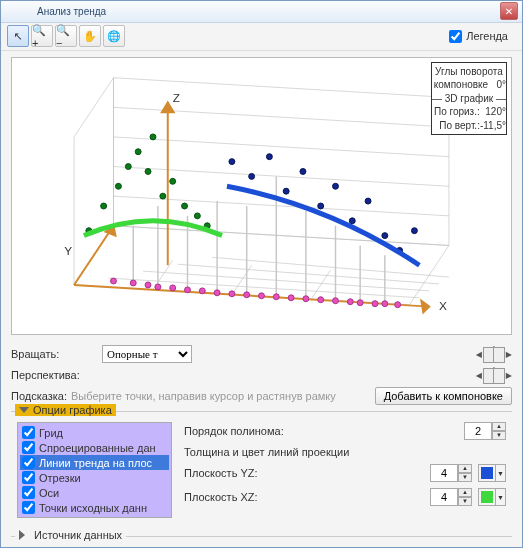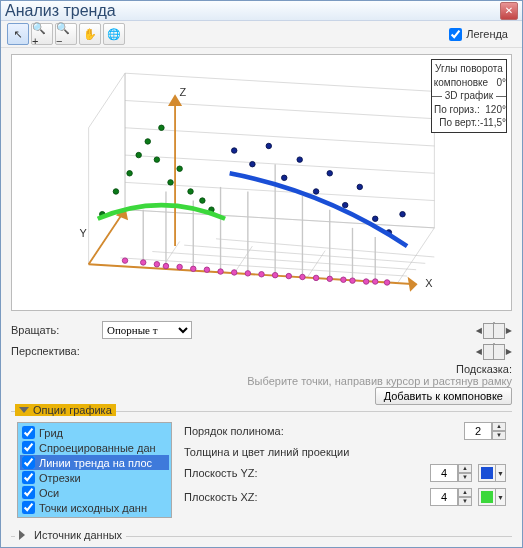--- a/index.html
+++ b/index.html
@@ -1,20 +1,20 @@
 <!DOCTYPE html>
 <html><head>
 <meta charset="utf-8">
 <style>
 * { box-sizing: border-box; margin: 0; padding: 0; }
 body { font-family: Tahoma, Arial, sans-serif; font-size: 11px; background: #fff; color: #333; }
 
 .window { width: 523px; height: 548px; border: 1px solid #7a9ac0; background: #f4f4f4; display: flex; flex-direction: column; }
 .titlebar { height: 22px; background: linear-gradient(#fafdff, #e2ecf7); display: flex; align-items: center; padding: 0 4px; border-bottom: 1px solid #c8d4e6; }
-.titlebar-text { flex: 1; font-size: 16px; color: #2c4a70; }
+.titlebar-text { flex: 1; font-size: 10px; color: #2c4a70; margin-left: 32px; }
 .close-btn { width: 18px; height: 18px; border: 1px solid #b86a6a; background: linear-gradient(#e89494,#c24545); color: #fff; border-radius: 2px; display: flex; align-items: center; justify-content: center; font-size: 10px; cursor: pointer; }
 
 .toolbar { height: 28px; padding: 2px 6px; display: flex; align-items: center; gap: 2px; border-bottom: 1px solid #ddd; background: #f4f4f4; }
 .tool-btn { width: 22px; height: 22px; border: 1px solid #c0c0c0; background: linear-gradient(#fff,#eaeaea); border-radius: 2px; display: flex; align-items: center; justify-content: center; cursor: pointer; }
 .tool-btn.active { border-color: #7aa0d0; background: linear-gradient(#eaf2ff,#cde0f7); }
 .spacer { flex: 1; }
 .legend-check { display: flex; align-items: center; gap: 4px; margin-right: 8px; }
 
 .chart-area { margin: 6px 10px; height: 280px; border: 1px solid #bbb; background: #fff; position: relative; overflow: hidden; }
 .chart-box { position: absolute; top: 4px; right: 4px; border: 1px solid #333; background: #fff; padding: 2px 0; font-size: 10px; line-height: 1.35; text-align: right; }
@@ -23,32 +23,32 @@
 .controls { padding: 4px 10px 2px; }
 .row-ctrl { display: flex; align-items: center; margin-bottom: 4px; gap: 6px; }
 .label { width: 85px; }
 .select { border: 1px solid #aaa; background: #fff; font-size: 11px; height: 18px; font-family: Liberation Serif, serif; }
 .slider { flex: 1; height: 16px; border: 1px solid #aaa; background: repeating-linear-gradient(90deg,#e6e6e6 0 3px,#fff 3px 4px); position: relative; margin-left: auto; max-width: 110px; }
 .slider::before, .slider::after { content: ''; position: absolute; top: 0; width: 10px; height: 100%; background: #eee; border: 1px solid #999; }
 .slider::before { left: -11px; } .slider::after { right: -11px; }
 .slider-wrap { display: flex; align-items: center; gap: 11px; margin-left: auto; }
 .slider-arrow { font-size: 8px; color: #555; }
 
-.hint-row { display: flex; align-items: flex-end; margin: 2px 0 6px; flex-direction: column; }
+.hint-row { display: flex; align-items: center; margin: 2px 0 6px; }
 .hint-label { color: #333; }
 .hint-text { color: #999; margin-left: 4px; flex: 1; }
 .btn { border: 1px solid #aaa; background: linear-gradient(#fff,#e8e8e8); padding: 2px 8px; border-radius: 2px; cursor: pointer; font-size: 11px; }
 
 .group { border-top: 1px solid #ccc; margin: 6px 0; padding-top: 6px; position: relative; }
 .group-header { position: absolute; top: -8px; left: 4px; background: #eab308; padding: 0 4px; display: flex; align-items: center; gap: 4px; font-size: 11px; }
 .disclosure { width: 0; height: 0; border-left: 5px solid transparent; border-right: 5px solid transparent; border-top: 6px solid #666; display: inline-block; }
 .disclosure.collapsed { border-top: 5px solid transparent; border-bottom: 5px solid transparent; border-left: 6px solid #666; }
 
 .options-body { display: flex; gap: 12px; padding: 4px 6px; }
-.check-list { width: 155px; border: 1px solid #aaa; background: #7dd3fc; padding: 2px; }
+.check-list { width: 155px; border: 1px solid #aaa; background: #c4b5fd; padding: 2px; }
 .check-item { display: flex; align-items: center; gap: 4px; padding: 1px 2px; white-space: nowrap; overflow: hidden; }
 .check-item.selected { background: #3e7adb; color: #fff; }
 .check-item input { margin: 0; }
 .right-opts { flex: 1; }
 .right-opts .r-row { display: flex; align-items: center; gap: 6px; margin-bottom: 6px; }
 .r-row .r-label { flex: 1; }
 .spin { display: flex; align-items: center; }
 .spin input { width: 28px; height: 18px; border: 1px solid #aaa; text-align: center; font-size: 11px; }
 .spin-btns { display: flex; flex-direction: column; }
 .spin-btns div { width: 14px; height: 9px; border: 1px solid #aaa; background: #eee; font-size: 6px; text-align: center; line-height: 7px; cursor: pointer; }

